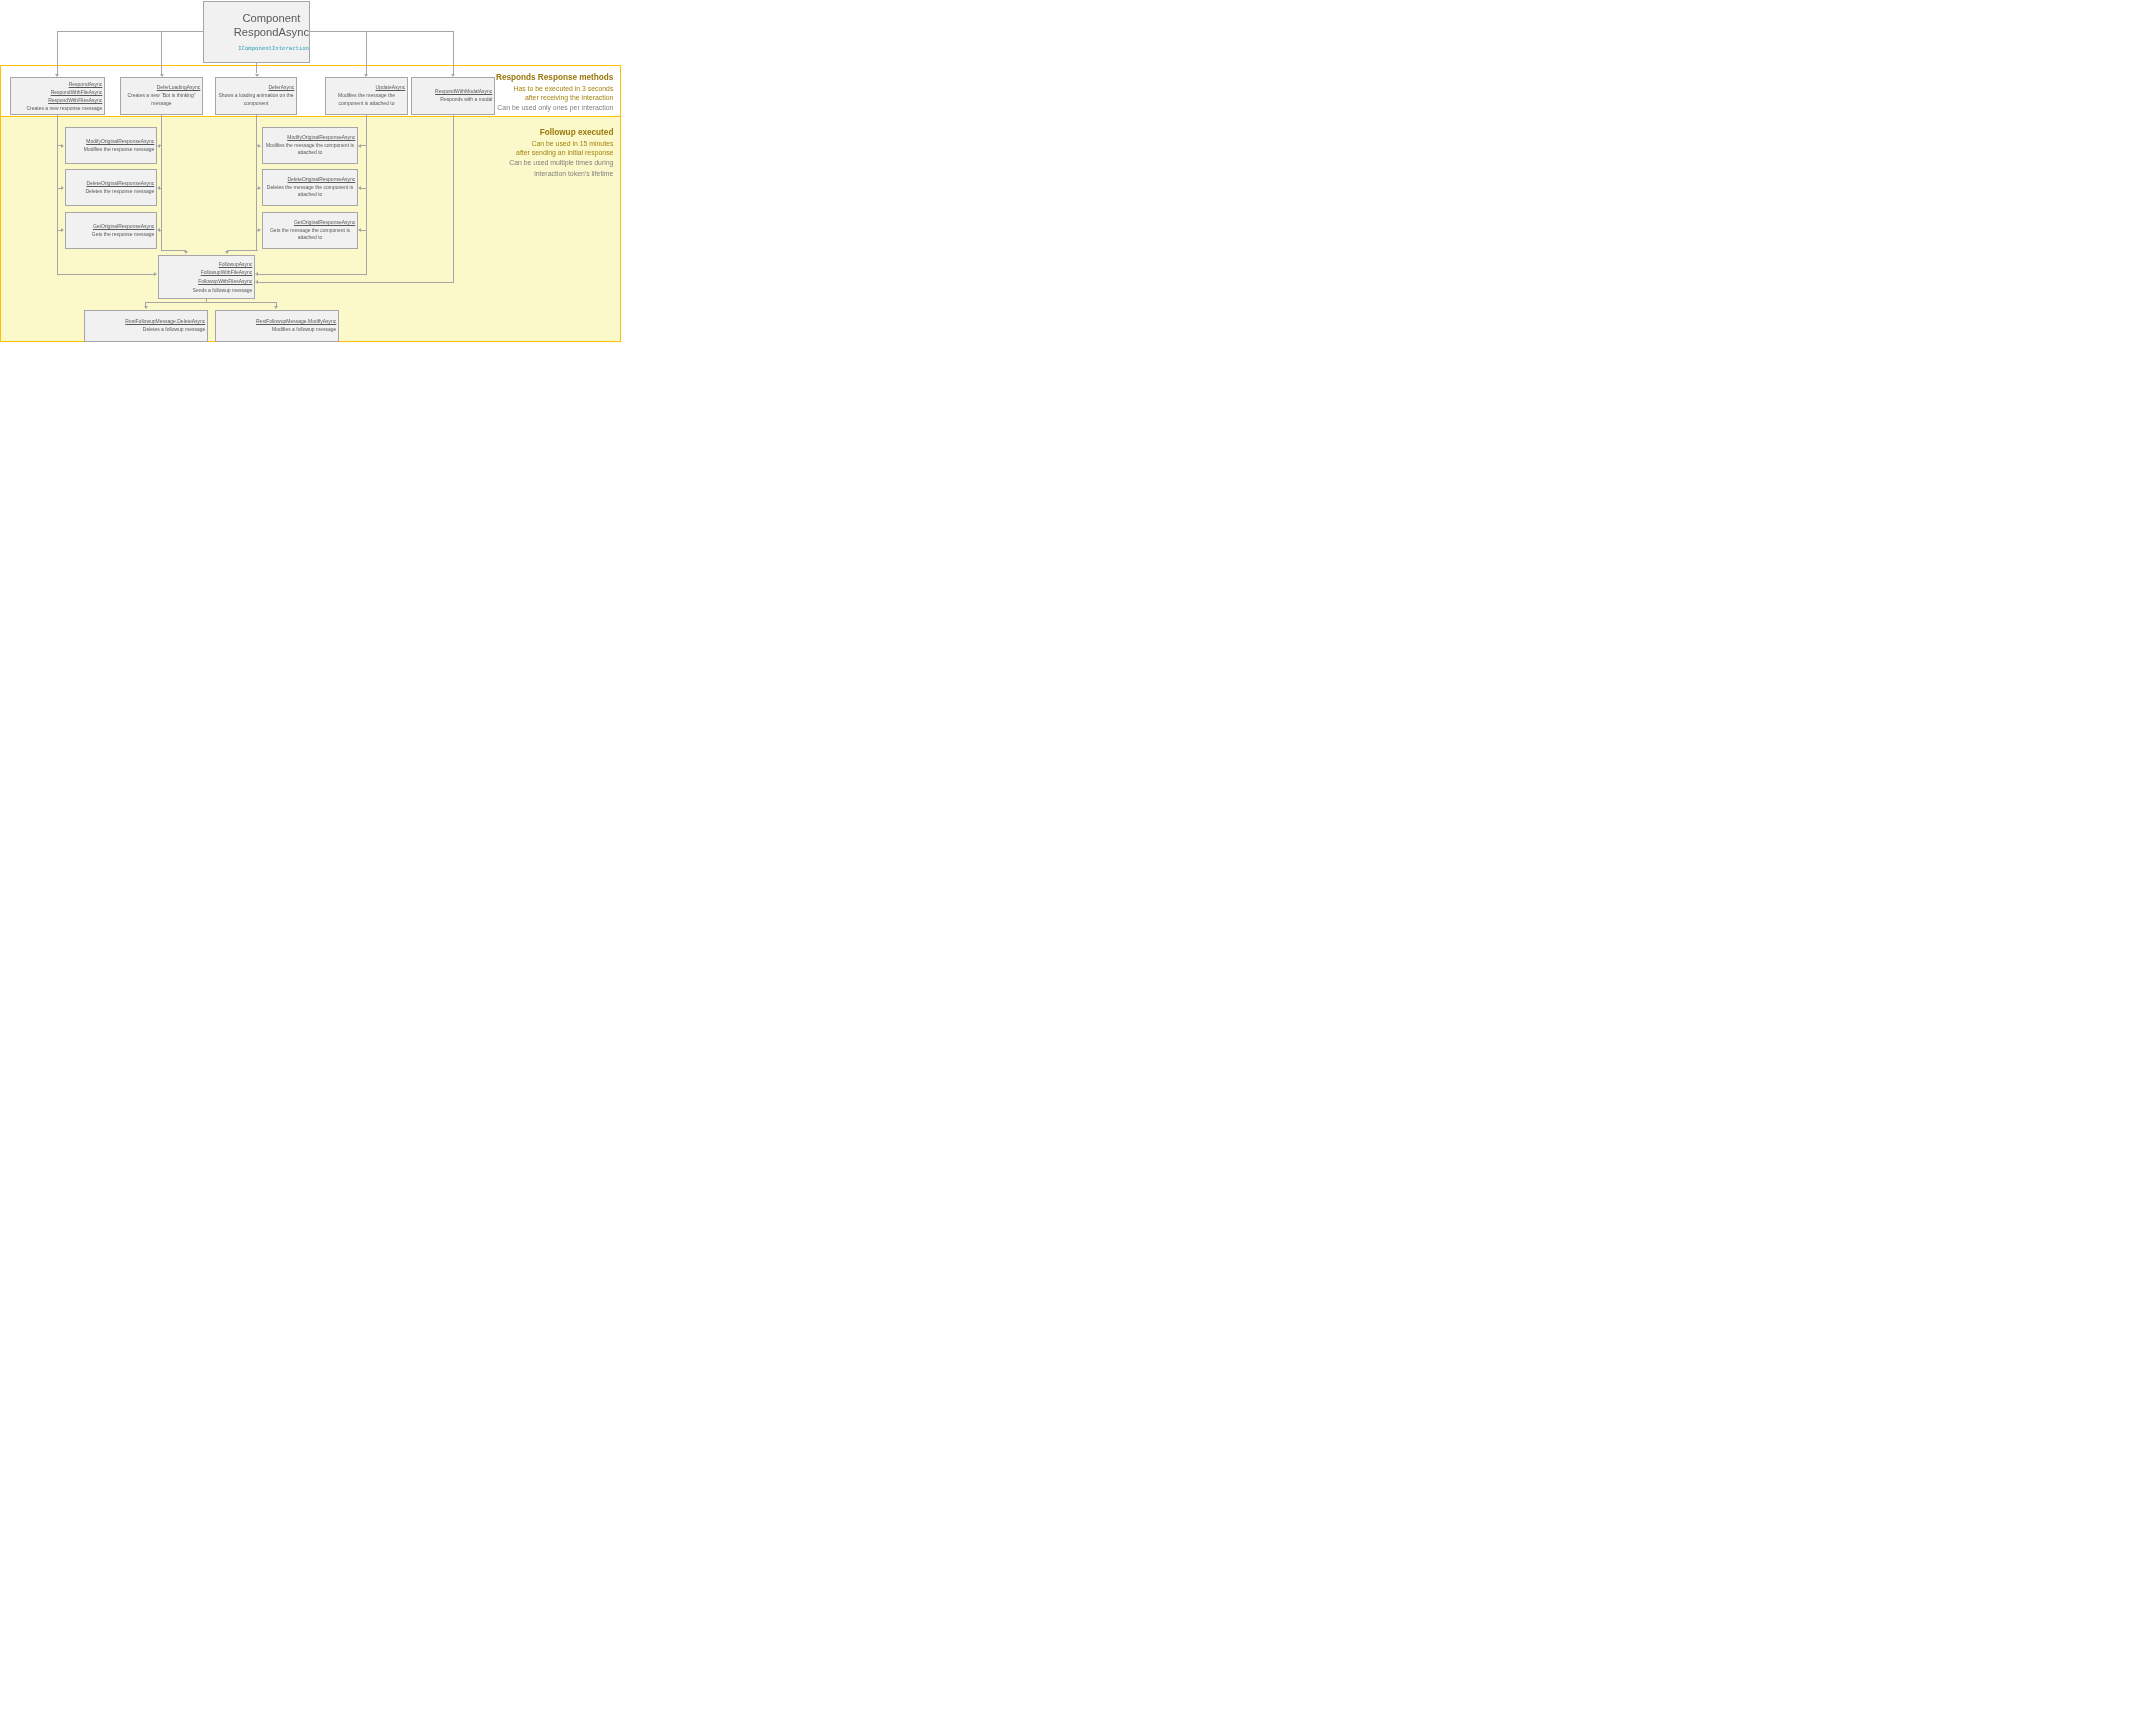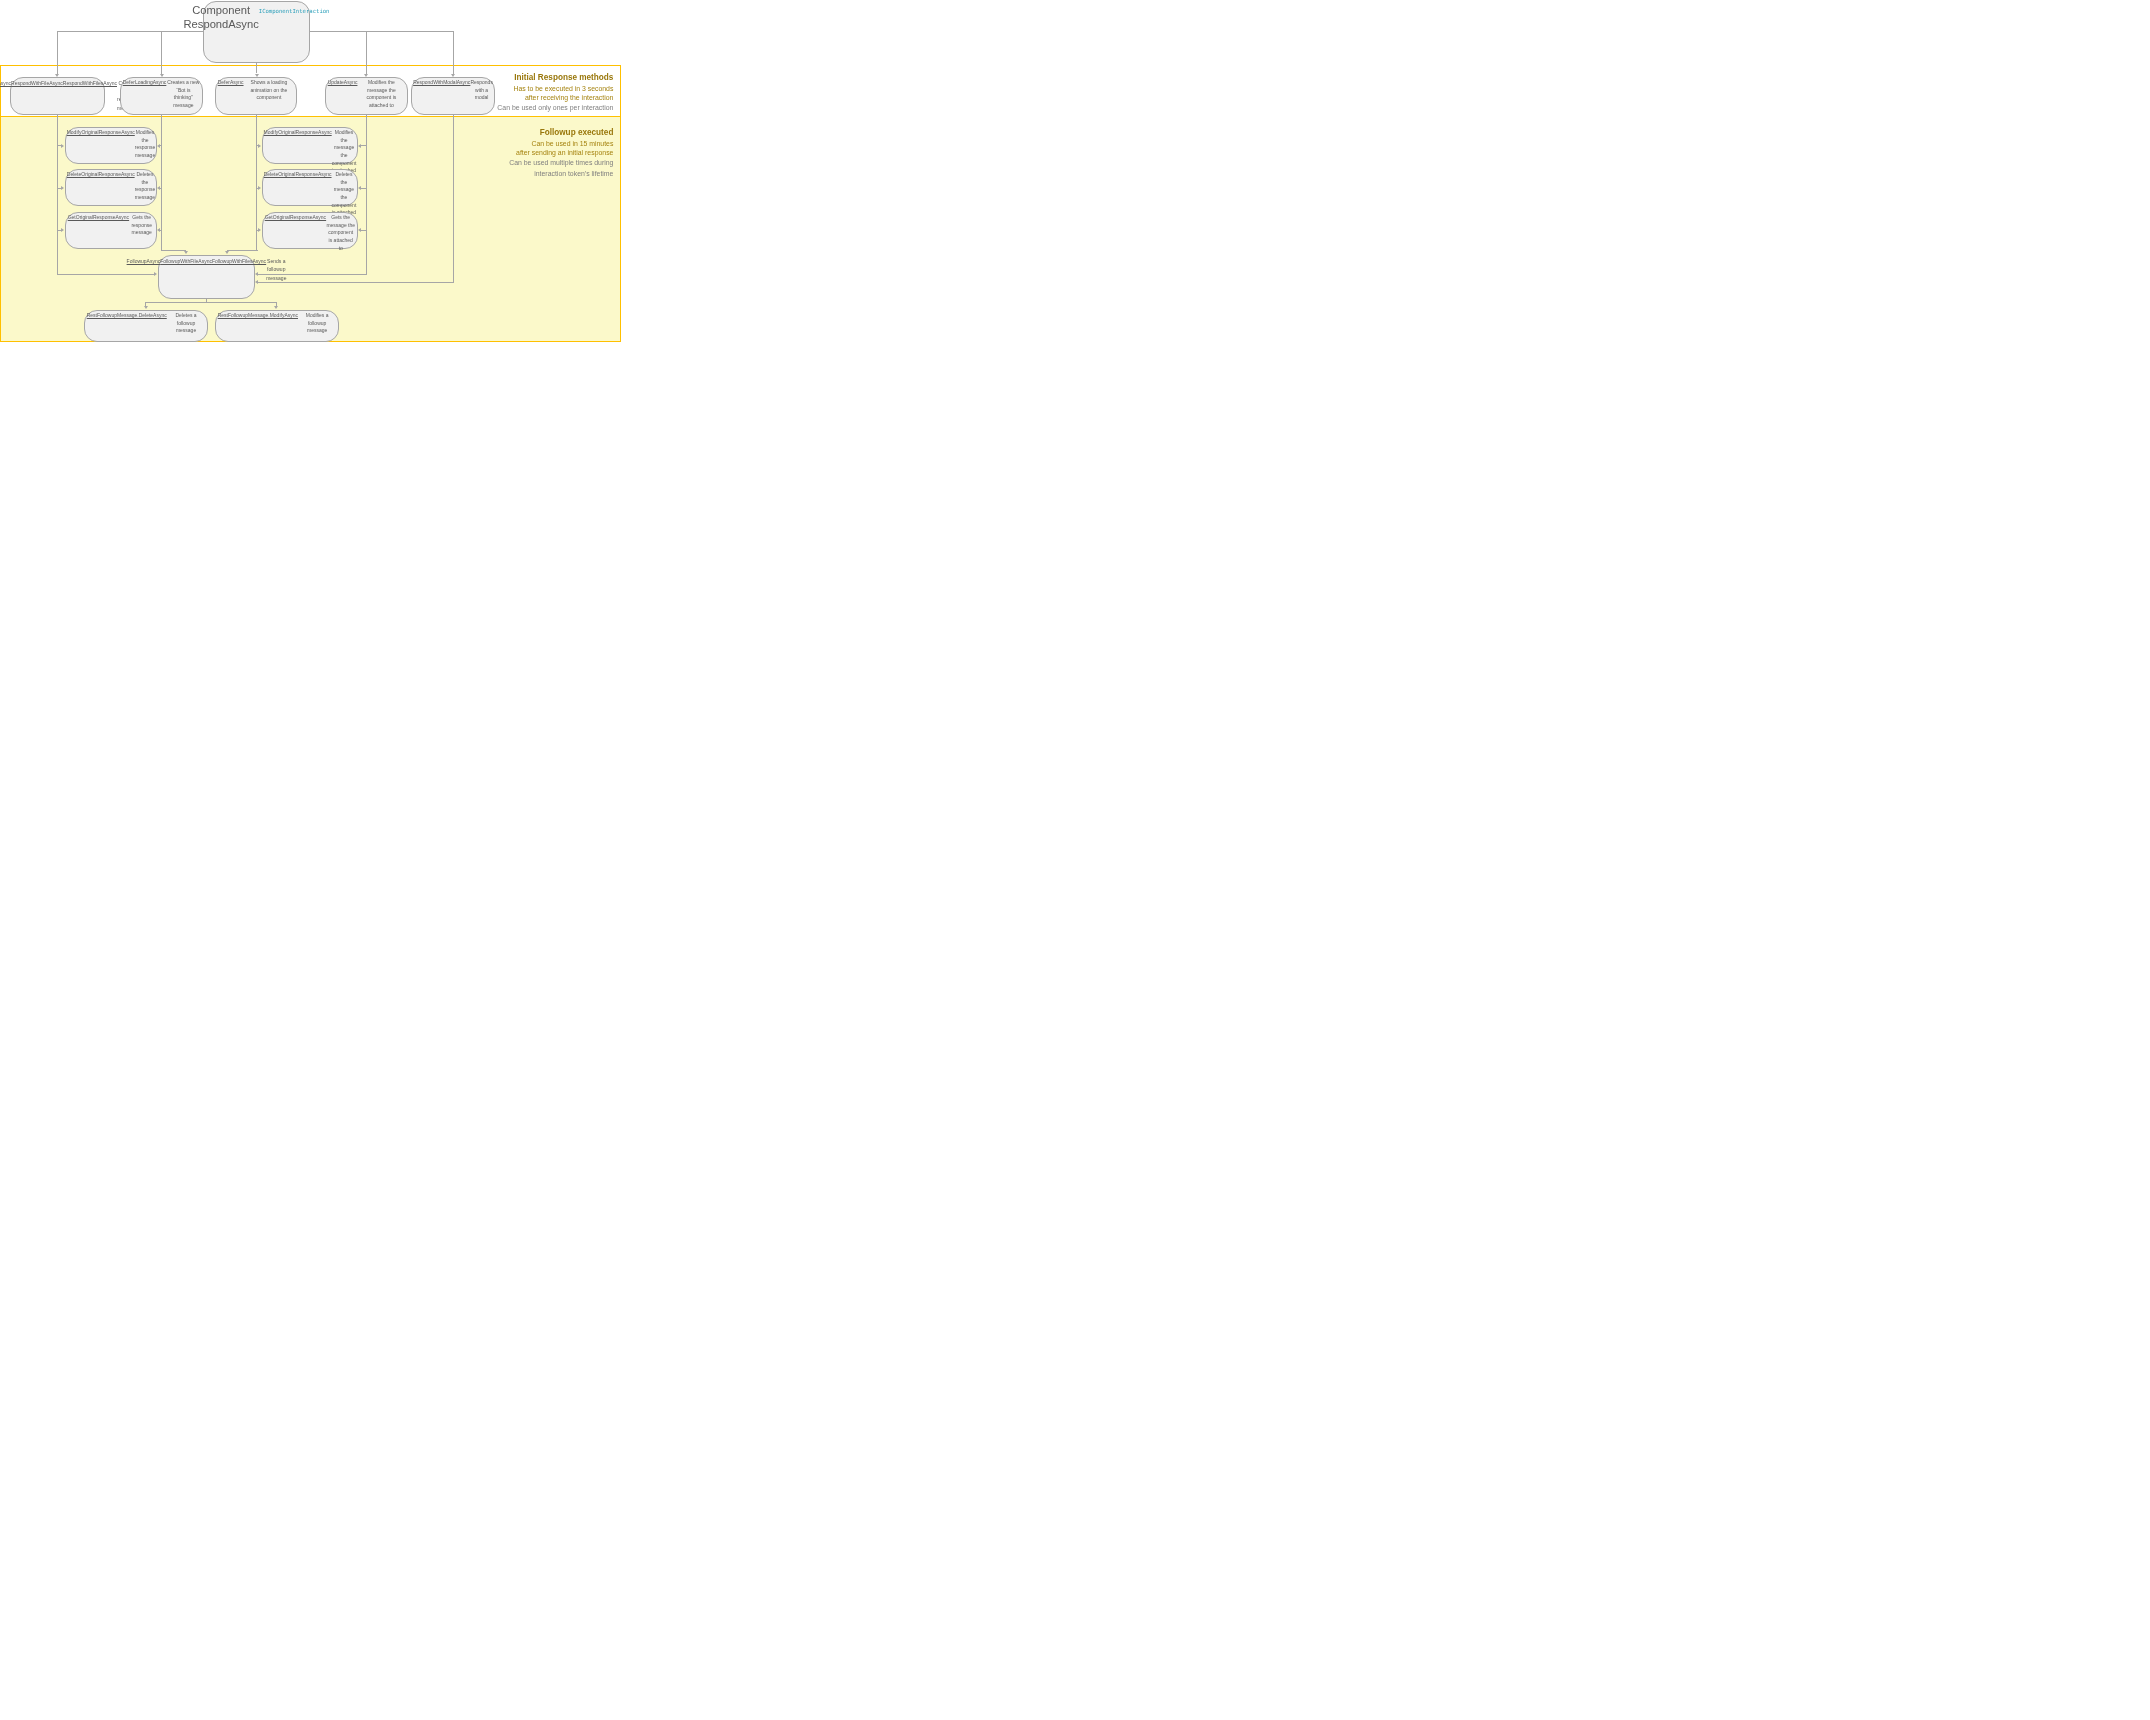--- a/index.html
+++ b/index.html
@@ -6,21 +6,21 @@
   .canvas{position:relative;width:622px;height:344px;background:#ffffff;overflow:hidden;
           font-family:"Liberation Sans",sans-serif;}
 
   
   .section{position:absolute;box-sizing:border-box;border:1.3px solid #FFC000;z-index:1;}
   .section-initial{left:0.4px;top:65px;width:621px;height:52px;background:#ffffff;}
   .section-followup{left:0.4px;top:117px;width:621px;height:225px;background:#FBF9CA;border-top:none;}
 
   
   .node{position:absolute;box-sizing:border-box;background:#F1F1F1;border:1.3px solid #A6A6A6;
-        border-radius:13px;display:flex;flex-direction:row;align-items:flex-start;justify-content:center;
+        border-radius:0;display:flex;flex-direction:column;align-items:flex-end;justify-content:center;
         text-align:center;color:#595959;z-index:10;font-size:5px;line-height:7.7px;padding:0.9px 1.7px;}
   .node .m{display:block;text-decoration:underline;text-underline-offset:0.9px;}
   .node .d{display:block;}
   .node-followup{line-height:8.6px;}
   .top-node{z-index:11;padding:0;}
   .top-title{font-size:11.2px;line-height:14px;color:#595959;margin-top:0.9px;}
   .top-title span{display:block;}
   .top-code{font-family:"DejaVu Sans Mono","Liberation Mono",monospace;font-size:5.6px;color:#2B9FBA;margin-top:6px;}
 
   
@@ -186,21 +186,21 @@
   <div class="node" style="left:84px;top:310px;width:124px;height:32px;">
     <span class="m">RestFollowupMessage.DeleteAsync</span>
     <span class="d">Deletes a followup message</span>
   </div>
   <div class="node" style="left:215px;top:310px;width:124px;height:32px;">
     <span class="m">RestFollowupMessage.ModifyAsync</span>
     <span class="d">Modifies a followup message</span>
   </div>
 
   <div class="side side-initial">
-    <div class="side-h">Initial Response methods</div>
+    <div class="side-h">Responds Response methods</div>
     <div class="side-g">Has to be executed in 3 seconds</div>
     <div class="side-g">after receiving the interaction</div>
     <div class="side-gray mt3">Can be used only ones per interaction</div>
   </div>
 
   <div class="side side-followup">
     <div class="side-h">Followup executed</div>
     <div class="side-g">Can be used in 15 minutes</div>
     <div class="side-g">after sending an initial response</div>
     <div class="side-gray mt3">Can be used multiple times during</div>

